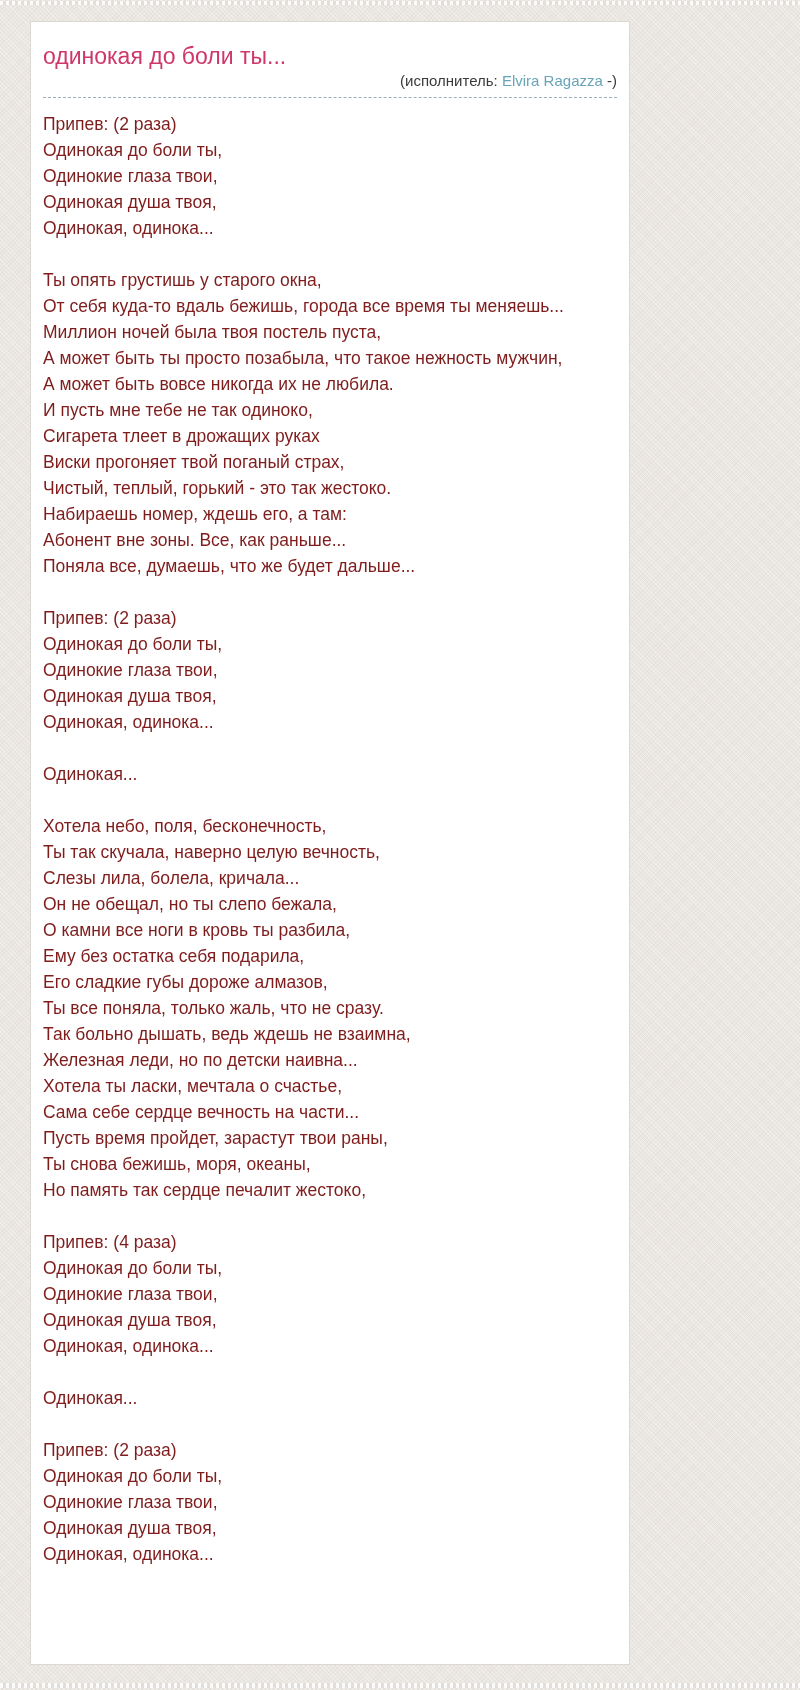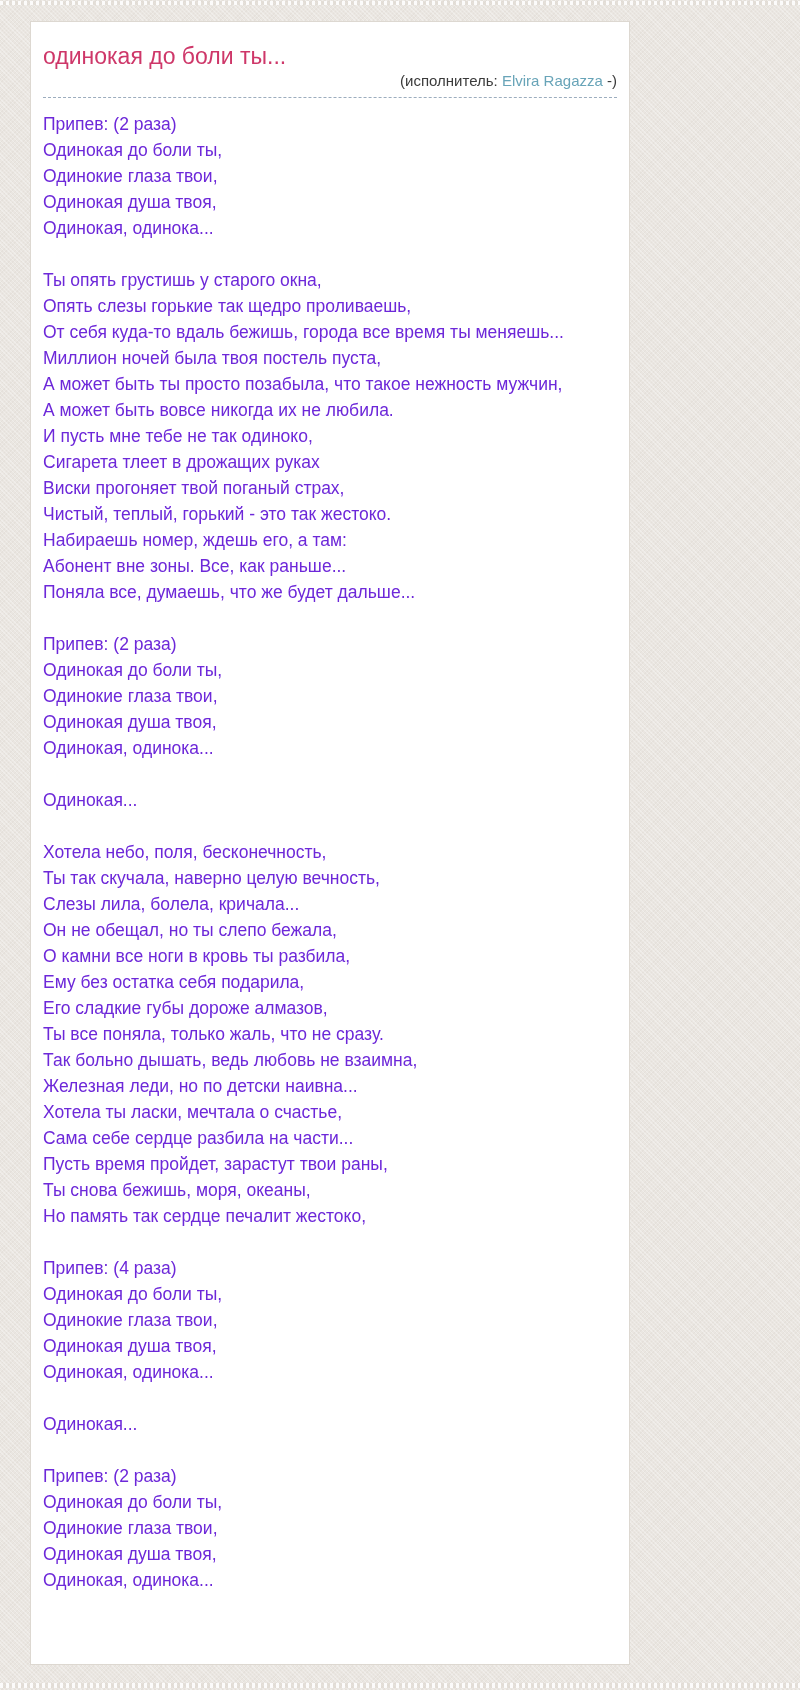--- a/index.html
+++ b/index.html
@@ -47,21 +47,21 @@
   .artist-link {
     color: #68a4b8;
     text-decoration: none;
     cursor: pointer;
   }
   .lyrics {
     padding-top: 13px;
     padding-bottom: 4px;
     font-size: 17.5px;
     line-height: 26px;
-    color: #6d28d9;
+    color: #7f1d1d;
   }
   .line { min-height: 26px; white-space: nowrap; }
 </style>
 </head>
 <body>
 
 <div class="edge-strip top"></div>
 
 <div class="card">
   <h1 class="song-title">одинокая до боли ты...</h1>
@@ -69,21 +69,20 @@
     <span>(исполнитель: </span><a class="artist-link">Elvira Ragazza</a><span> -)</span>
   </div>
   <div class="lyrics">
       <div class="line">Припев: (2 раза)</div>
       <div class="line">Одинокая до боли ты,</div>
       <div class="line">Одинокие глаза твои,</div>
       <div class="line">Одинокая душа твоя,</div>
       <div class="line">Одинокая, одинока...</div>
       <div class="line">&nbsp;</div>
       <div class="line">Ты опять грустишь у старого окна,</div>
-      <div class="line">Опять слезы горькие так щедро проливаешь,</div>
       <div class="line">От себя куда-то вдаль бежишь, города все время ты меняешь...</div>
       <div class="line">Миллион ночей была твоя постель пуста,</div>
       <div class="line">А может быть ты просто позабыла, что такое нежность мужчин,</div>
       <div class="line">А может быть вовсе никогда их не любила.</div>
       <div class="line">И пусть мне тебе не так одиноко,</div>
       <div class="line">Сигарета тлеет в дрожащих руках</div>
       <div class="line">Виски прогоняет твой поганый страх,</div>
       <div class="line">Чистый, теплый, горький - это так жестоко.</div>
       <div class="line">Набираешь номер, ждешь его, а там:</div>
       <div class="line">Абонент вне зоны. Все, как раньше...</div>
@@ -98,24 +97,24 @@
       <div class="line">Одинокая...</div>
       <div class="line">&nbsp;</div>
       <div class="line">Хотела небо, поля, бесконечность,</div>
       <div class="line">Ты так скучала, наверно целую вечность,</div>
       <div class="line">Слезы лила, болела, кричала...</div>
       <div class="line">Он не обещал, но ты слепо бежала,</div>
       <div class="line">О камни все ноги в кровь ты разбила,</div>
       <div class="line">Ему без остатка себя подарила,</div>
       <div class="line">Его сладкие губы дороже алмазов,</div>
       <div class="line">Ты все поняла, только жаль, что не сразу.</div>
-      <div class="line">Так больно дышать, ведь любовь не взаимна,</div>
+      <div class="line">Так больно дышать, ведь ждешь не взаимна,</div>
       <div class="line">Железная леди, но по детски наивна...</div>
       <div class="line">Хотела ты ласки, мечтала о счастье,</div>
-      <div class="line">Сама себе сердце разбила на части...</div>
+      <div class="line">Сама себе сердце вечность на части...</div>
       <div class="line">Пусть время пройдет, зарастут твои раны,</div>
       <div class="line">Ты снова бежишь, моря, океаны,</div>
       <div class="line">Но память так сердце печалит жестоко,</div>
       <div class="line">&nbsp;</div>
       <div class="line">Припев: (4 раза)</div>
       <div class="line">Одинокая до боли ты,</div>
       <div class="line">Одинокие глаза твои,</div>
       <div class="line">Одинокая душа твоя,</div>
       <div class="line">Одинокая, одинока...</div>
       <div class="line">&nbsp;</div>

